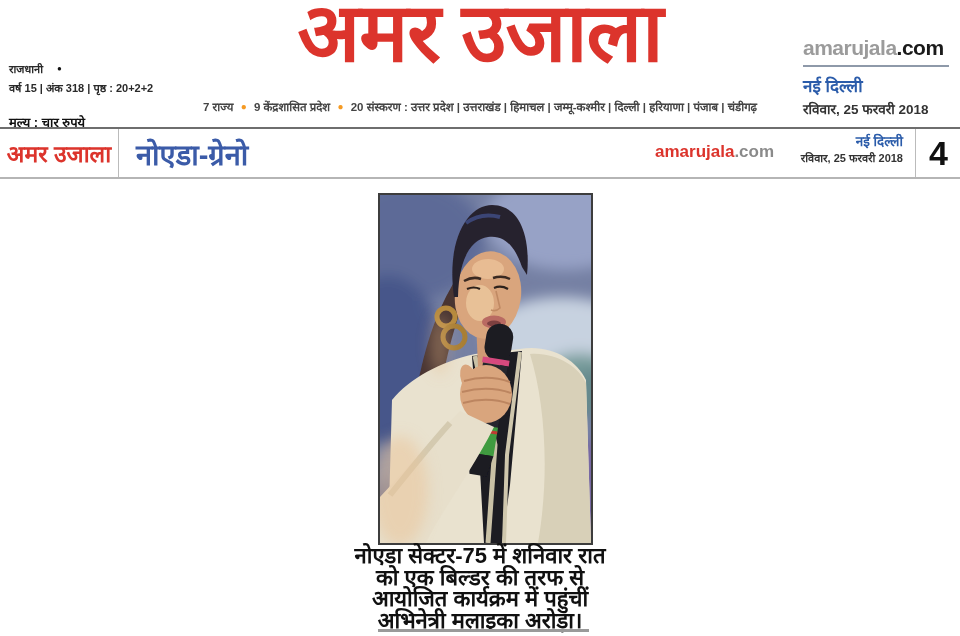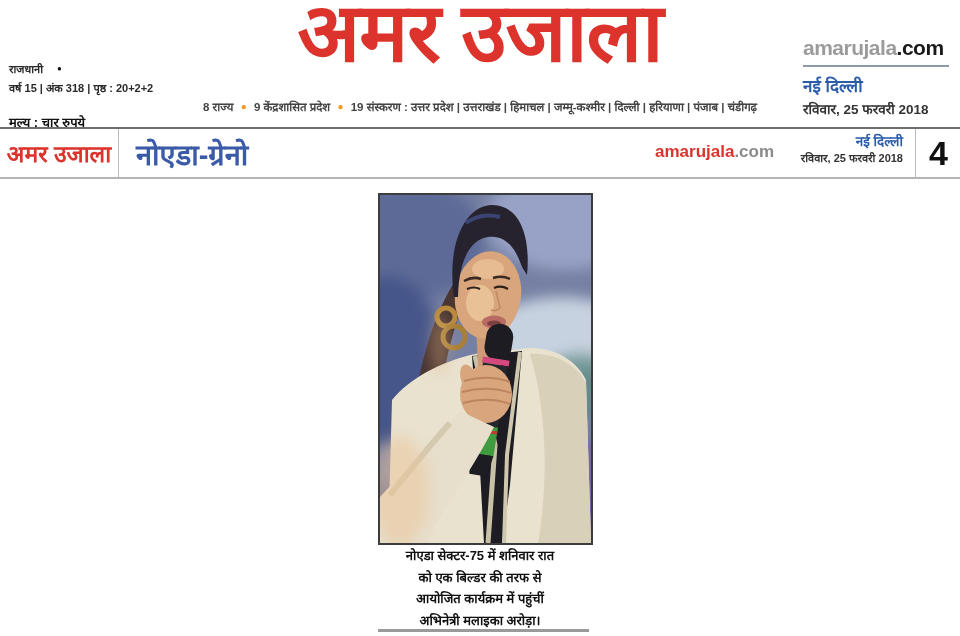--- a/index.html
+++ b/index.html
@@ -51,21 +51,21 @@
     font-size:34px;font-weight:bold;color:#111;
   }
   
   .photo{
     position:absolute;left:378px;top:193px;width:211px;height:348px;
     border:2px solid #3d3d3d;margin:0;padding:0;background:#7580a3;
   }
   .photo svg{display:block;}
   .caption{
     position:absolute;left:0;right:0;top:545px;text-align:center;
-    font-size:13px;line-height:21.5px;font-weight:bold;color:#101010;
+    font-size:22px;line-height:21.5px;font-weight:bold;color:#101010;
     white-space:pre-line;
   }
   .caption-rule{position:absolute;left:378px;top:629px;width:211px;height:3px;background:#9a9a9a;}
 </style>
 </head>
 <body>
 
 <div class="page">
 
   <header>
@@ -73,25 +73,25 @@
 
     <div class="mast-left">
       <div>
         <span>राजधानी</span><span class="blackdot">●</span>
       </div>
       <div>वर्ष 15 | अंक 318 | पृष्ठ : 20+2+2</div>
       <div class="price">मूल्य : चार रुपये</div>
     </div>
 
     <div class="editions">
-      <span>8 राज्य</span>
+      <span>7 राज्य</span>
       <span class="odot">●</span>
       <span>9 केंद्रशासित प्रदेश</span>
       <span class="odot">●</span>
-      <span>19 संस्करण : उत्तर प्रदेश | उत्तराखंड | हिमाचल | जम्मू-कश्मीर | दिल्ली | हरियाणा | पंजाब | चंडीगढ़</span>
+      <span>20 संस्करण : उत्तर प्रदेश | उत्तराखंड | हिमाचल | जम्मू-कश्मीर | दिल्ली | हरियाणा | पंजाब | चंडीगढ़</span>
     </div>
 
     <div class="mast-right">
       <div>
         <span class="site-gray">amarujala</span><span class="site-black">.com</span>
       </div>
       <div class="site-rule"></div>
       <div class="mast-city">नई दिल्ली</div>
       <div class="mast-date">रविवार, 25 फरवरी 2018</div>
     </div>

